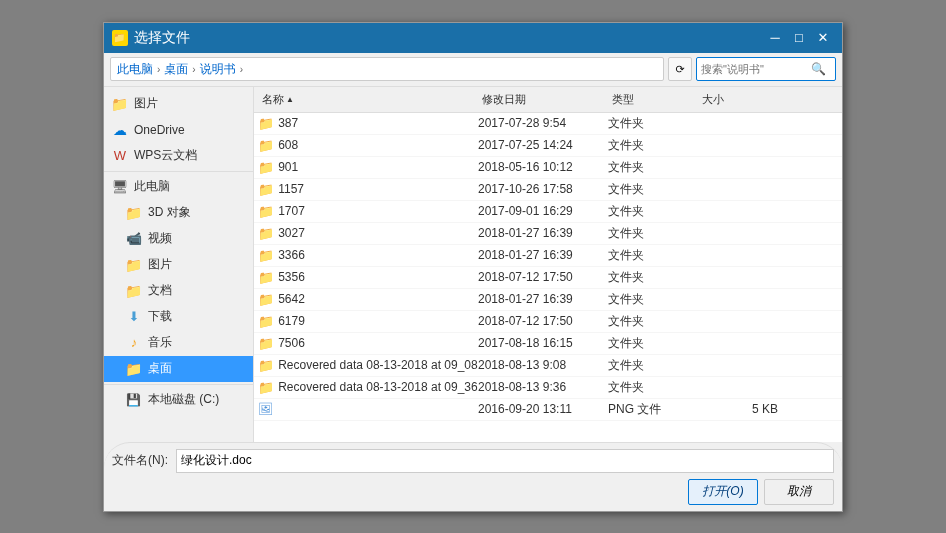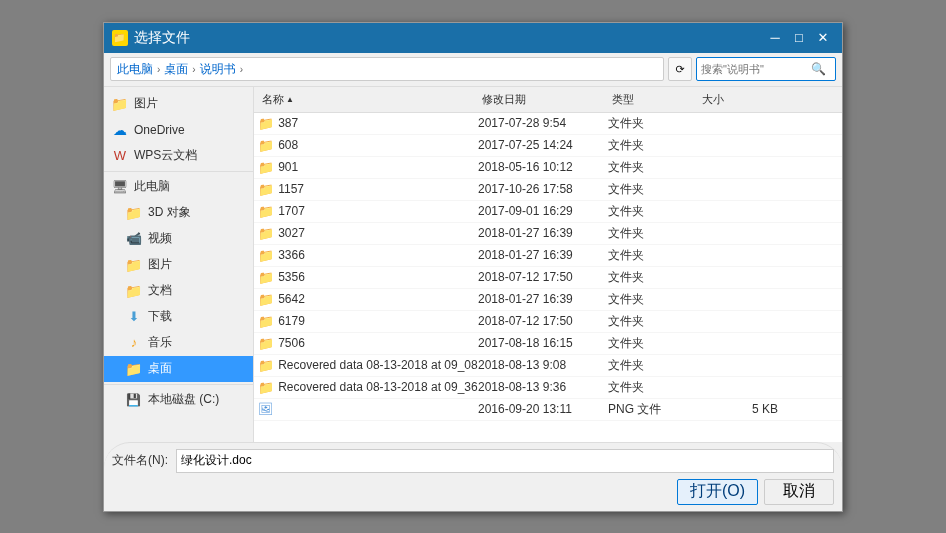--- a/index.html
+++ b/index.html
@@ -328,25 +328,26 @@
     .action-row {
       display: flex;
       justify-content: flex-end;
       gap: 6px;
     }
     .dialog-btn {
       min-width: 70px;
       height: 26px;
       border: 1px solid #ccc;
       background: #f0f0f0;
-      font-size: 16px;
+      font-size: 12px;
       font-family: inherit;
       cursor: pointer;
       padding: 0 12px;
       border-radius: 2px;
+      font-style: italic;
     }
     .dialog-btn.primary {
       background: #e5f0fb;
       border-color: #0078d7;
       color: #003d7a;
     }
   </style>
 </head>
 <body>
 

